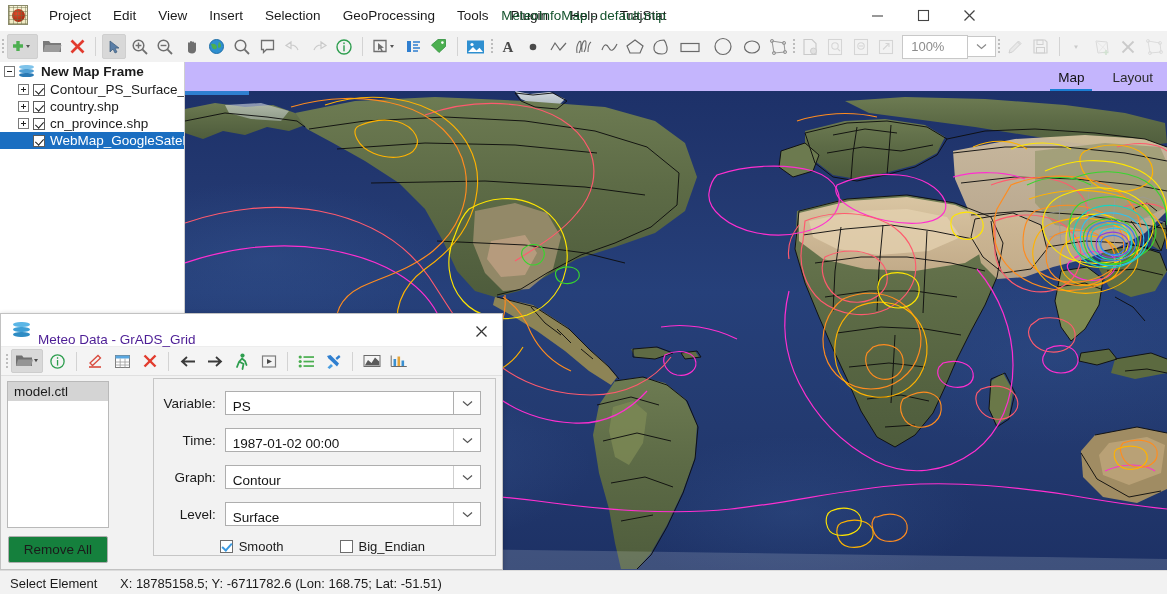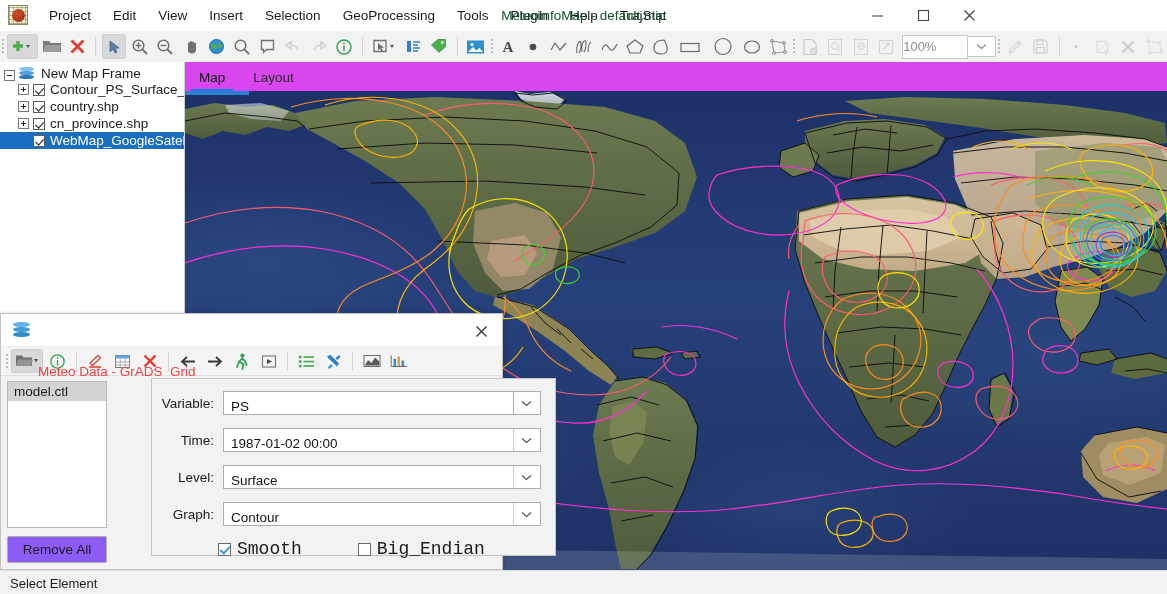--- a/index.html
+++ b/index.html
@@ -34,48 +34,48 @@
   .tbtn{width:26px;height:25px;display:flex;align-items:center;justify-content:center;margin:0 1px;border-radius:2px;cursor:default;position:relative;}
   .tbtn.wide{width:34px;}
   .tbtn.sel{background:#d8d8d8;border:1px solid #cfcfcf;box-sizing:border-box;}
   .tbtn.dis{opacity:.38;}
   .grip{width:7px;height:31px;display:flex;align-items:center;justify-content:center;}
   .grip i{display:block;width:2px;height:15px;background:
      repeating-linear-gradient(180deg,#bdbdbd 0 2px,transparent 2px 4px);}
   .sep{width:1px;height:19px;background:#d3d3d3;margin:0 5px;}
   .zoombox{display:flex;align-items:center;margin-left:3px;}
   .zoomfield{width:66px;height:24px;border:1px solid #c8c8c8;background:#fff;box-sizing:border-box;
-     display:flex;align-items:center;font-size:13px;color:#8c8c8c;}
+     display:flex;align-items:center;padding-left:8px;font-size:13px;color:#8c8c8c;}
   .zoomarrow{width:28px;height:21px;border:1px solid #c8c8c8;border-left:none;background:#fff;box-sizing:border-box;
      display:flex;align-items:center;justify-content:center;}
 
   
   .leftpanel{position:absolute;left:0;top:62px;width:185px;height:508px;background:#ffffff;border-right:1px solid #cfcfcf;
      box-sizing:border-box;overflow:hidden;}
   .treerow{display:flex;align-items:center;height:17px;padding-left:4px;white-space:nowrap;font-size:13.5px;}
-  .treerow.root{font-weight:normal;height:19px;align-items:flex-end;}
+  .treerow.root{font-weight:bold;height:19px;}
   .treerow.selected{background:#1a6ec1;color:#ffffff;}
   .expander{width:11px;height:11px;border:1px solid #7a7a7a;background:#fff;box-sizing:border-box;position:relative;
      margin-right:4px;flex:0 0 auto;}
   .expander:before{content:"";position:absolute;left:2px;top:4px;width:5px;height:1px;background:#222;}
   .expander.plus:after{content:"";position:absolute;left:4px;top:2px;width:1px;height:5px;background:#222;}
   .expander.hidden{visibility:hidden;}
   .cbx{width:12px;height:12px;border:1px solid #5c5c5c;background:#fff;box-sizing:border-box;position:relative;
      margin-right:5px;flex:0 0 auto;}
   .cbx:after{content:"";position:absolute;left:3px;top:1px;width:4px;height:7px;border:solid #1b1b1b;border-width:0 1.6px 1.6px 0;transform:rotate(42deg);}
   .layersicon{width:17px;height:14px;margin-right:5px;position:relative;flex:0 0 auto;}
   .layersicon i{position:absolute;left:0;width:15px;height:4px;border-radius:50%/60%;}
   .layersicon i:nth-child(1){top:0;background:#7fc3ea;}
   .layersicon i:nth-child(2){top:4px;background:#4f9fd4;}
   .layersicon i:nth-child(3){top:8px;background:#2a7ab5;}
   .indent1{padding-left:18px;}
 
   
-  .tabbar{position:absolute;left:185px;top:62px;width:982px;height:29px;background:#d946ef;
-     border-bottom:1px solid #d8d8d8;display:flex;align-items:flex-end;}
+  .tabbar{position:absolute;left:185px;top:62px;width:982px;height:29px;background:#c4b5fd;
+     border-bottom:1px solid #d8d8d8;display:flex;align-items:flex-end;justify-content:flex-end;}
   .tab{padding:0 14px 6px 14px;font-size:13.5px;color:#2b2b2b;cursor:default;position:relative;}
   .tab.active{color:#111;}
   .tab.active:after{content:"";position:absolute;left:6px;right:6px;bottom:0;height:2px;background:#1a7fd4;}
 
   
   .mapwrap{position:absolute;left:185px;top:91px;width:982px;height:479px;overflow:hidden;background:#16275c;}
   .map{position:absolute;left:0;top:0;width:982px;height:479px;}
   .ocean{position:absolute;inset:0;
      background:
        radial-gradient(ellipse 300px 120px at 20% 78%,rgba(70,105,165,.30),transparent 70%),
@@ -89,46 +89,46 @@
 
   
   .dialog{position:absolute;left:0;top:313px;width:503px;height:257px;background:#f2f2f2;
      border:1px solid #c2c2c2;box-sizing:border-box;box-shadow:0 1px 5px rgba(0,0,0,.22);}
   .dlgtitle{height:32px;background:#ffffff;position:relative;border-bottom:1px solid #ededed;}
   .dlgicon{position:absolute;left:12px;top:8px;width:17px;height:16px;}
   .dlgicon i{position:absolute;left:0;width:17px;height:5px;border-radius:50%/55%;background:#3e9fd6;}
   .dlgicon i:nth-child(1){top:0;background:#5bb6e6;}
   .dlgicon i:nth-child(2){top:5px;}
   .dlgicon i:nth-child(3){top:10px;background:#2f8cc4;}
-  .dlgtitletext{position:absolute;left:37px;top:10px;height:32px;line-height:32px;font-size:13.5px;color:#ef4444;margin-top:32px;}
+  .dlgtitletext{position:absolute;left:37px;top:10px;height:32px;line-height:32px;font-size:13.5px;color:#4c1d95;}
   .dlgclose{position:absolute;right:8px;top:6px;width:26px;height:22px;display:flex;align-items:center;justify-content:center;cursor:default;}
   .dlgtb{height:28px;background:#f4f4f4;border-bottom:1px solid #e0e0e0;display:flex;align-items:center;padding-left:2px;}
   .dbtn{width:25px;height:24px;display:flex;align-items:center;justify-content:center;margin:0 1px;border-radius:2px;cursor:default;}
   .dbtn.sel{background:#d9d9d9;border:1px solid #cdcdcd;box-sizing:border-box;}
   .dbtn.wide{width:32px;}
   .dlgbody{position:absolute;left:0;top:61px;right:0;bottom:0;display:flex;gap:39px;}
   .filelistwrap{width:204px;padding:6px 5px 6px 6px;box-sizing:border-box;display:flex;flex-direction:column;}
   .filelist{flex:1;background:#fff;border:1px solid #b9b9b9;box-sizing:border-box;overflow:hidden;}
   .filerow{height:19px;line-height:19px;padding-left:6px;font-size:13.5px;background:#d4d4d4;}
-  .removebtn{margin:8px auto 0 auto;width:98px;height:25px;border:1px solid #adadad;background:#8b5cf6;
+  .removebtn{margin:8px auto 0 auto;width:98px;height:25px;border:1px solid #adadad;background:#15803d;
      border-radius:2px;font-size:13.5px;display:flex;align-items:center;justify-content:center;cursor:default;}
   .formpanel{flex:1;margin:3px 6px 13px 0;border:1px solid #c6c6c6;background:#f2f2f2;box-sizing:border-box;
      padding:12px 14px 8px 0;position:relative;}
   .frow{display:flex;align-items:center;margin-bottom:13px;}
   .flabel{width:62px;text-align:right;padding-right:9px;font-size:13.5px;color:#1b1b1b;}
   .combo{flex:1;height:24px;background:#ffffff;border:1px solid #aeaeae;box-sizing:border-box;
      display:flex;align-items:flex-end;position:relative;}
   .combo .val{padding-left:7px;font-size:13.5px;color:#141414;}
   .combo .arw{position:absolute;right:0;top:0;bottom:0;width:26px;display:flex;align-items:center;justify-content:center;
      border-left:1px solid #cfcfcf;}
   .combo.split .arw{border-left:1px solid #aeaeae;background:#fdfdfd;}
   .checkrow{display:flex;align-items:center;margin-top:6px;padding-left:66px;}
   .chk{width:13px;height:13px;border:1px solid #6d6d6d;background:#fff;box-sizing:border-box;position:relative;margin-right:6px;}
   .chk.on:after{content:"";position:absolute;left:3px;top:0px;width:4px;height:8px;border:solid #3b9ae1;border-width:0 2px 2px 0;transform:rotate(42deg);}
-  .chklab{font-size:18px;margin-right:56px;font-family:Liberation Mono, monospace;}
+  .chklab{font-size:13px;margin-right:56px;}
 
   
   .statusbar{position:absolute;left:0;top:570px;width:1167px;height:24px;background:#f2f2f2;border-top:1px solid #dcdcdc;
      display:flex;align-items:center;font-size:13px;color:#1b1b1b;}
   .st1{padding-left:10px;width:110px;}
   .st2{}
 </style>
 </head>
 <body>
 
@@ -848,48 +848,49 @@
           <div class="combo">
             <span class="val">1987-01-02 00:00</span>
             <span class="arw">
               <svg width="11" height="7" viewBox="0 0 11 7">
                   <path d="M1 1.5 L5.5 5.5 L10 1.5" fill="none" stroke="#555" stroke-width="1.2"></path>
                 </svg>
             </span>
           </div>
         </div>
         <div class="frow">
-          <div class="flabel">Level:</div>
+          <div class="flabel">Graph:</div>
           <div class="combo">
-            <span class="val">Surface</span>
+            <span class="val">Contour</span>
             <span class="arw">
               <svg width="11" height="7" viewBox="0 0 11 7">
                   <path d="M1 1.5 L5.5 5.5 L10 1.5" fill="none" stroke="#555" stroke-width="1.2"></path>
                 </svg>
             </span>
           </div>
         </div>
         <div class="frow">
-          <div class="flabel">Graph:</div>
+          <div class="flabel">Level:</div>
           <div class="combo">
-            <span class="val">Contour</span>
+            <span class="val">Surface</span>
             <span class="arw">
               <svg width="11" height="7" viewBox="0 0 11 7">
                   <path d="M1 1.5 L5.5 5.5 L10 1.5" fill="none" stroke="#555" stroke-width="1.2"></path>
                 </svg>
             </span>
           </div>
         </div>
         <div class="checkrow">
           <span class="chk on"></span>
           <span class="chklab">Smooth</span>
           <span class="chk"></span>
           <span class="chklab">Big_Endian</span>
         </div>
       </div>
     </div>
   </div>
 
   <div class="statusbar">
     <div class="st1">Select Element</div>
+    <div class="st2">X: 18785158.5; Y: -6711782.6 (Lon: 168.75; Lat: -51.51)</div>
   </div>
 
 </div>
 
 </body></html>

